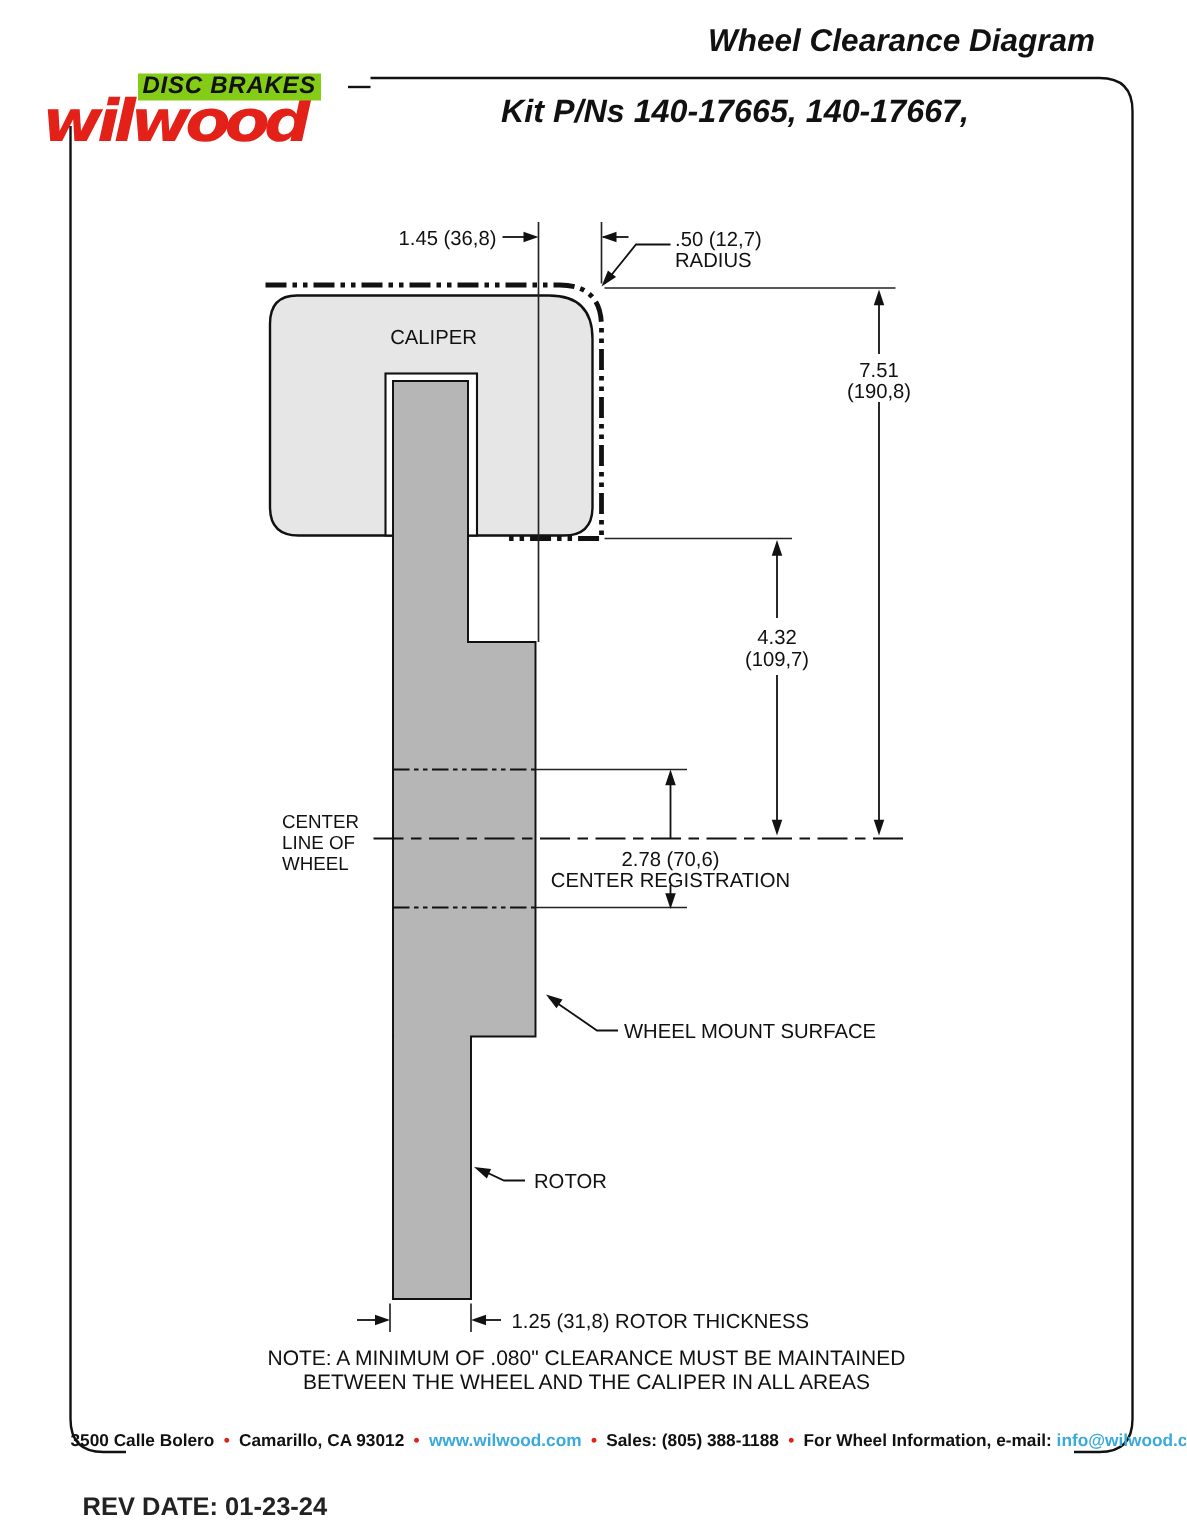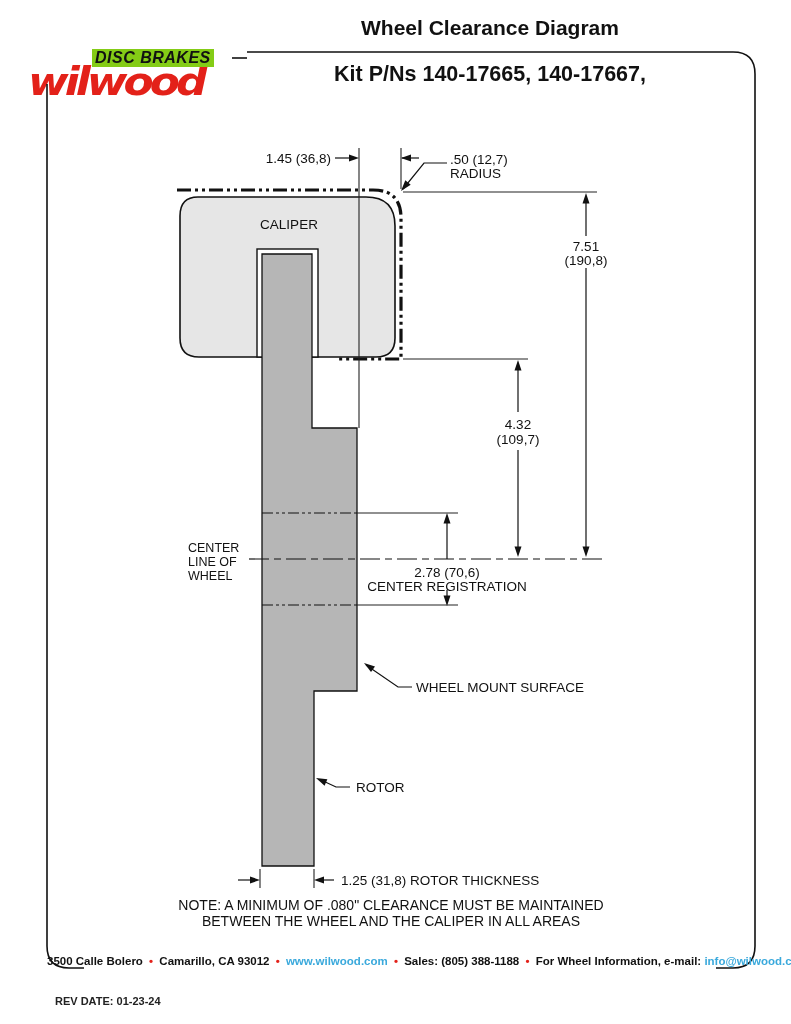--- a/index.html
+++ b/index.html
@@ -7,35 +7,35 @@
         font-family:"Liberation Sans",sans-serif;color:#111;}
   
   .logo{position:absolute;left:28px;top:22px;width:210px;height:60px;margin-top:27px;}
   .logo-brand{position:absolute;left:0;top:13px;font-family:"DejaVu Sans",sans-serif;
       font-style:italic;font-weight:bold;font-size:44px;line-height:1;letter-spacing:-4px;
       color:#e32119;transform:scaleY(.88);transform-origin:left top;}
   .logo-tagline{position:absolute;left:64px;top:0;font-style:italic;font-weight:bold;
       font-size:16px;letter-spacing:.5px;color:#111;background:#84cc16;padding:0 3px;
       white-space:nowrap;}
   
-  .title{position:absolute;left:250px;top:16px;width:480px;text-align:center;
-      font-size:21px;font-weight:bold;}
+  .title{position:absolute;left:250px;top:16px;width:480px;text-align:right;
+      font-size:21px;font-weight:bold;font-style:italic;}
   .subtitle{position:absolute;left:250px;top:62px;width:480px;text-align:center;
-      font-size:21.5px;font-weight:bold;line-height:1.15;}
+      font-size:21.5px;font-weight:bold;font-style:italic;line-height:1.15;}
   
   svg.draw{position:absolute;left:0;top:0;}
   svg.draw text{font-family:"Liberation Sans",sans-serif;font-size:13.5px;fill:#111;}
   svg.draw text.small{font-size:12.5px;}
   svg.draw text.note{font-size:14px;}
   
   .footer{position:absolute;left:47px;top:955px;width:708px;text-align:center;
       font-size:11.5px;font-weight:bold;white-space:nowrap;color:#111;}
   .footer .sep{color:#e32119;padding:0 3px;}
   .footer .link{color:#3aa9dc;text-decoration:none;}
-  .revdate{position:absolute;left:55px;top:995px;font-size:11px;font-weight:bold;color:#222;}
+  .revdate{position:absolute;left:55px;top:995px;font-size:17px;font-weight:bold;color:#222;}
 </style>
 </head>
 <body>
 
 <div class="page">
 
   <div class="logo">
     <div class="logo-brand">wilwood</div>
     <div class="logo-tagline">DISC BRAKES</div>
   </div>

